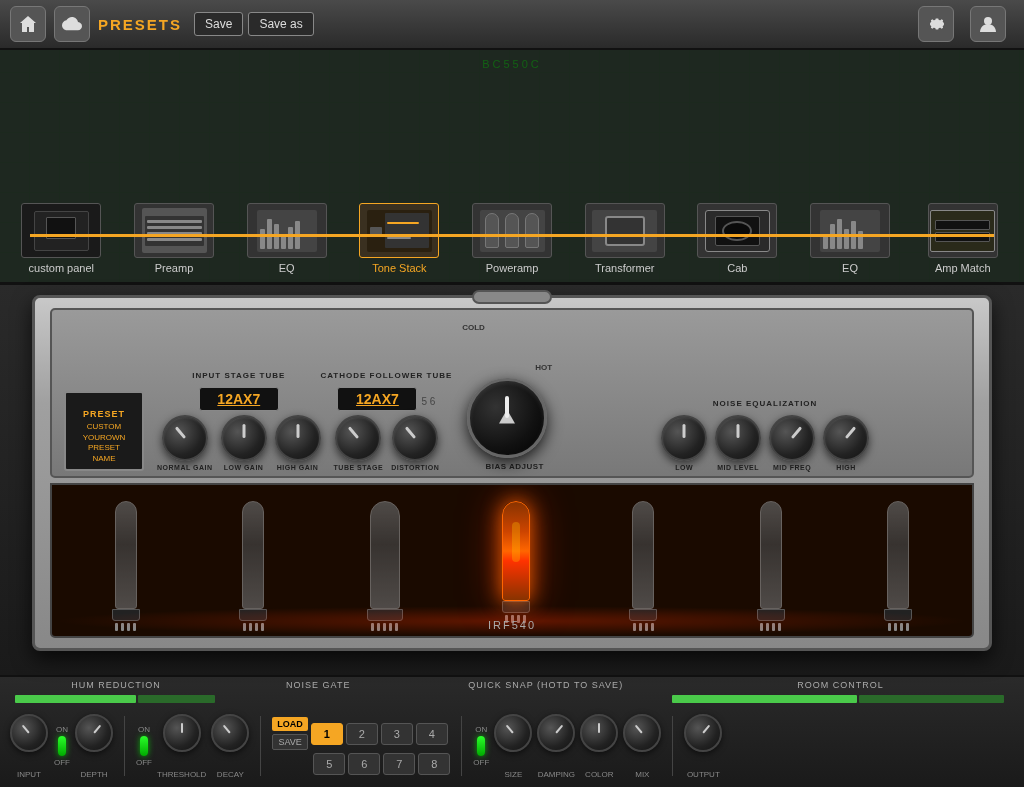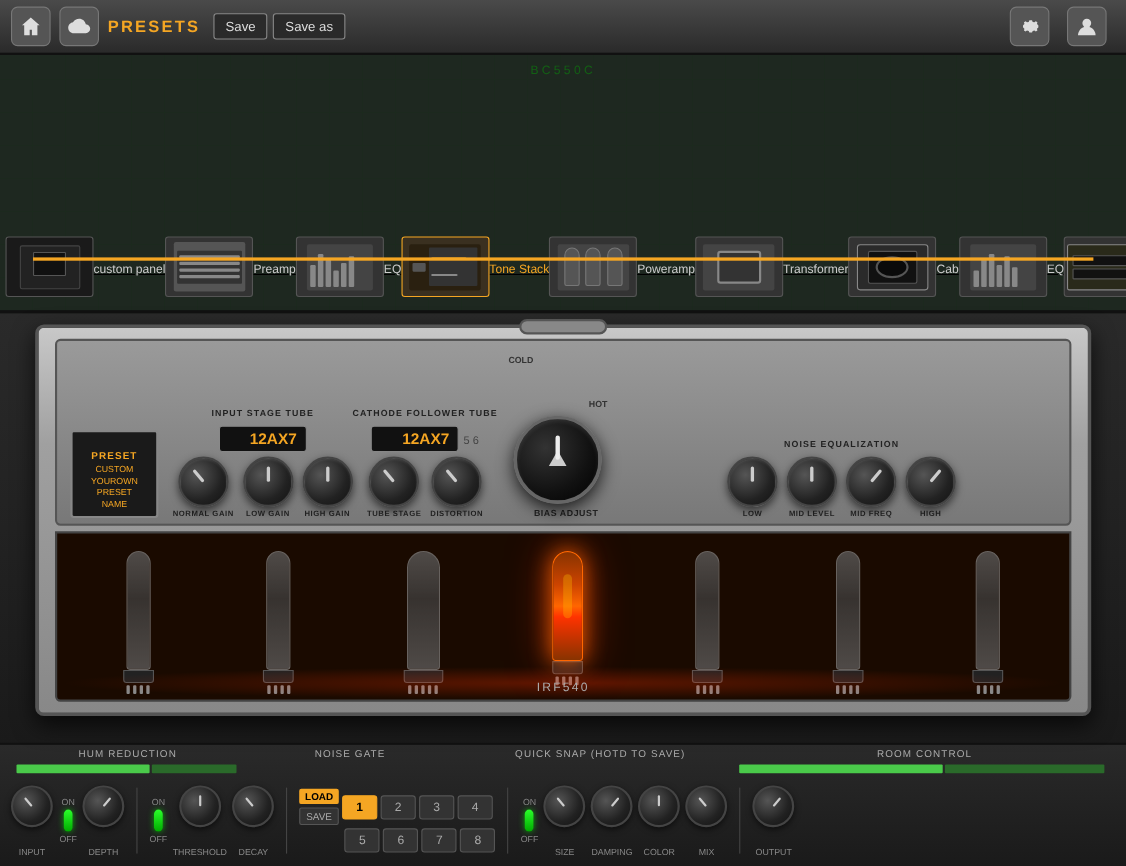--- a/index.html
+++ b/index.html
@@ -77,24 +77,24 @@
       bottom: 0;
       left: 0;
       right: 0;
       height: 175px;
       display: flex;
       align-items: flex-end;
       padding: 0 5px 8px 5px;
     }
     .chain-item {
       display: flex;
+      flex-direction: column;
       align-items: center;
       flex: 1;
       position: relative;
-      text-decoration: underline;
     }
     .chain-item-img {
       width: 80px;
       height: 55px;
       background: #333;
       border: 1px solid #555;
       border-radius: 3px;
       display: flex;
       align-items: center;
       justify-content: center;
@@ -193,22 +193,23 @@
 
     
     .tube-selector {
       background: #111;
       border: 1px solid #888;
       border-radius: 3px;
       padding: 3px 8px;
       color: #f5a623;
       font-size: 14px;
       font-weight: bold;
-      text-align: right;
+      text-align: center;
       min-width: 80px;
+      text-decoration: underline;
     }
 
     
     .knob {
       width: 46px;
       height: 46px;
       background: radial-gradient(circle at 35% 35%, #555 0%, #222 60%, #111 100%);
       border-radius: 50%;
       border: 2px solid #444;
       position: relative;

